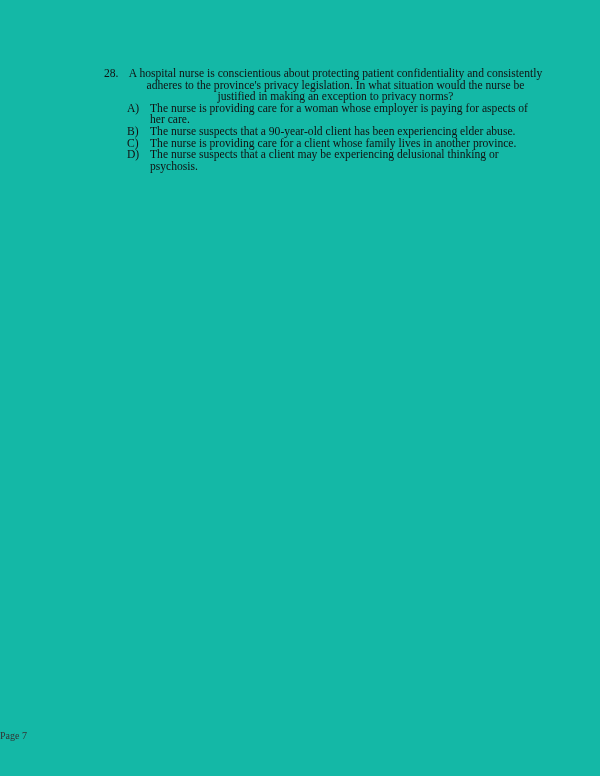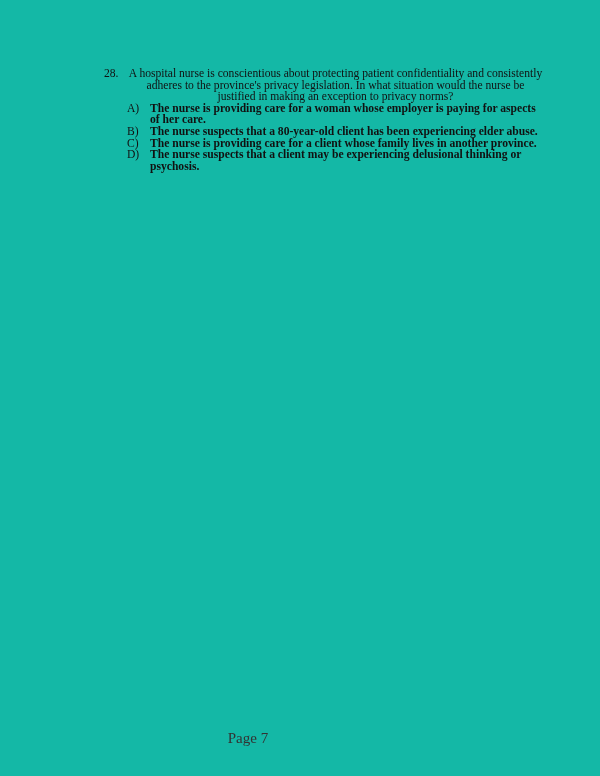--- a/index.html
+++ b/index.html
@@ -45,49 +45,47 @@
     }
     .opt-row {
       display: flex;
     }
     .opt-letter {
       width: 23px;
       flex: 0 0 23px;
     }
     .opt-text {
       flex: 1;
-      font-weight: bold;
     }
     .footer {
       position: absolute;
       left: 0;
       width: 496px;
       top: 730px;
-      text-align: center;
-      font-size: 15px;
+      font-size: 10px;
       color: #333333;
     }
   </style>
 </head>
 <body>
 
 <div class="page">
   <div class="question">
     <div class="q-row">
       <div class="q-num">28.</div>
       <div class="q-stem">A hospital nurse is conscientious about protecting patient confidentiality and consistently adheres to the province's privacy legislation. In what situation would the nurse be justified in making an exception to privacy norms?</div>
     </div>
     <div class="options">
       <div class="opt-row">
         <div class="opt-letter">A)</div>
         <div class="opt-text">The nurse is providing care for a woman whose employer is paying for aspects of her care.</div>
       </div>
       <div class="opt-row">
         <div class="opt-letter">B)</div>
-        <div class="opt-text">The nurse suspects that a 80-year-old client has been experiencing elder abuse.</div>
+        <div class="opt-text">The nurse suspects that a 90-year-old client has been experiencing elder abuse.</div>
       </div>
       <div class="opt-row">
         <div class="opt-letter">C)</div>
         <div class="opt-text">The nurse is providing care for a client whose family lives in another province.</div>
       </div>
       <div class="opt-row">
         <div class="opt-letter">D)</div>
         <div class="opt-text">The nurse suspects that a client may be experiencing delusional thinking or psychosis.</div>
       </div>
     </div>

